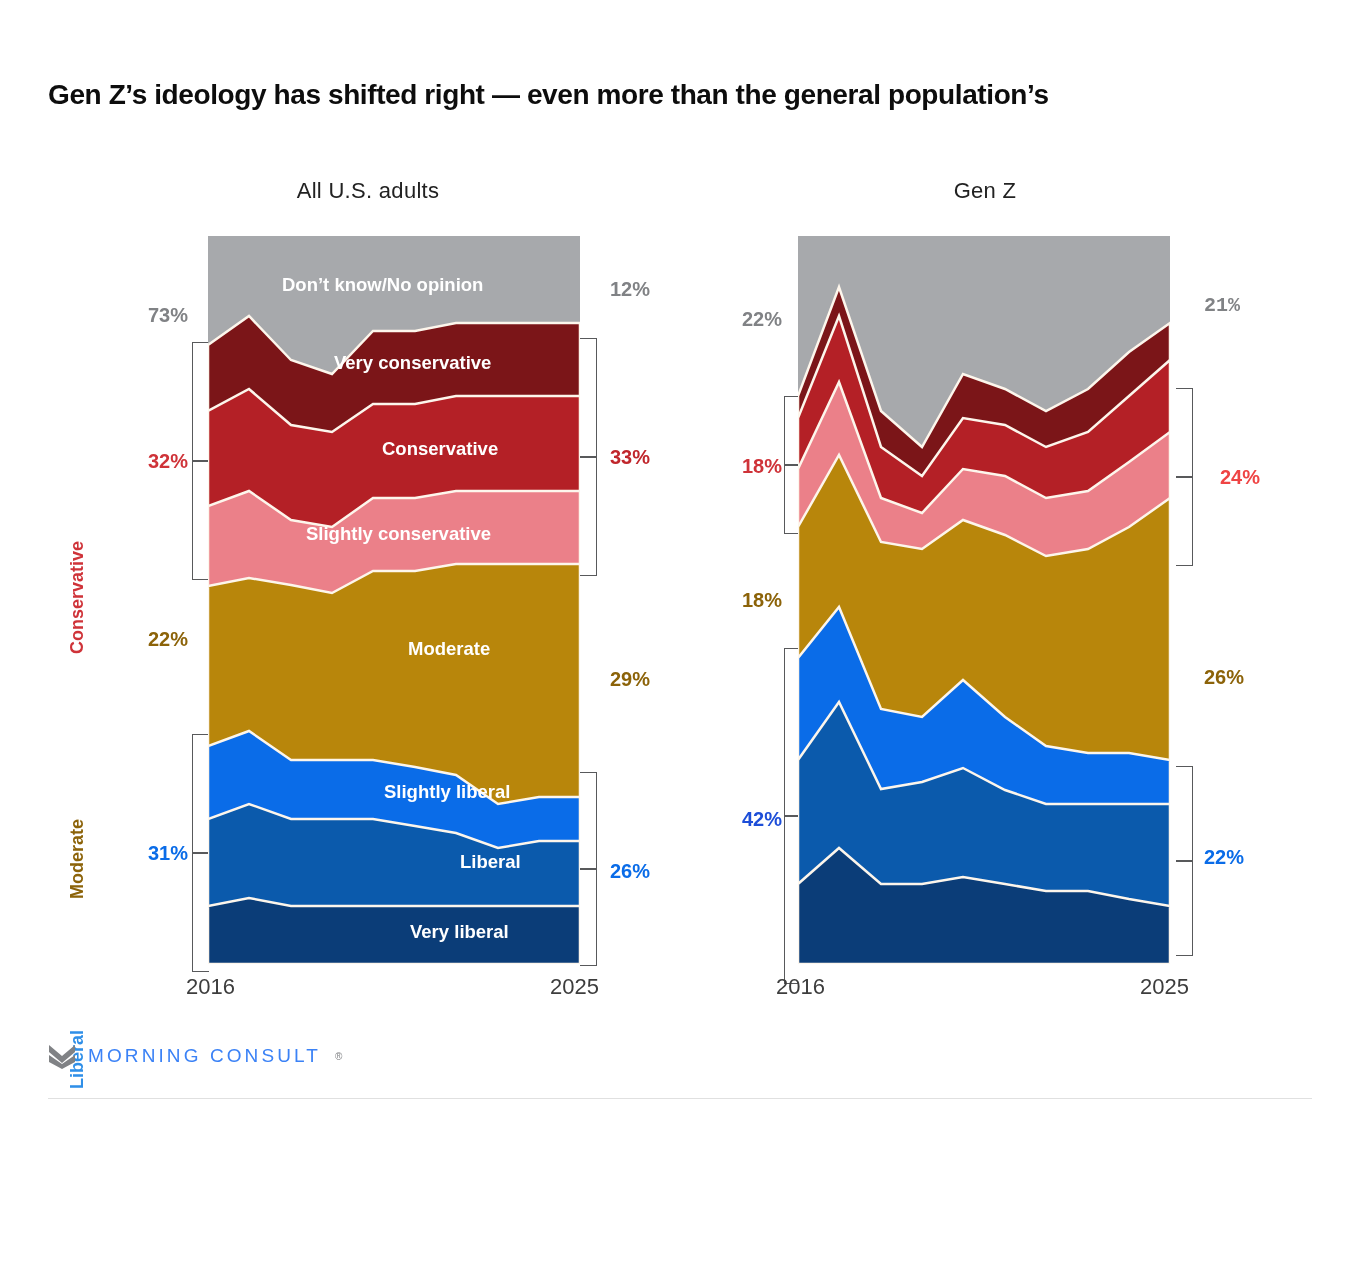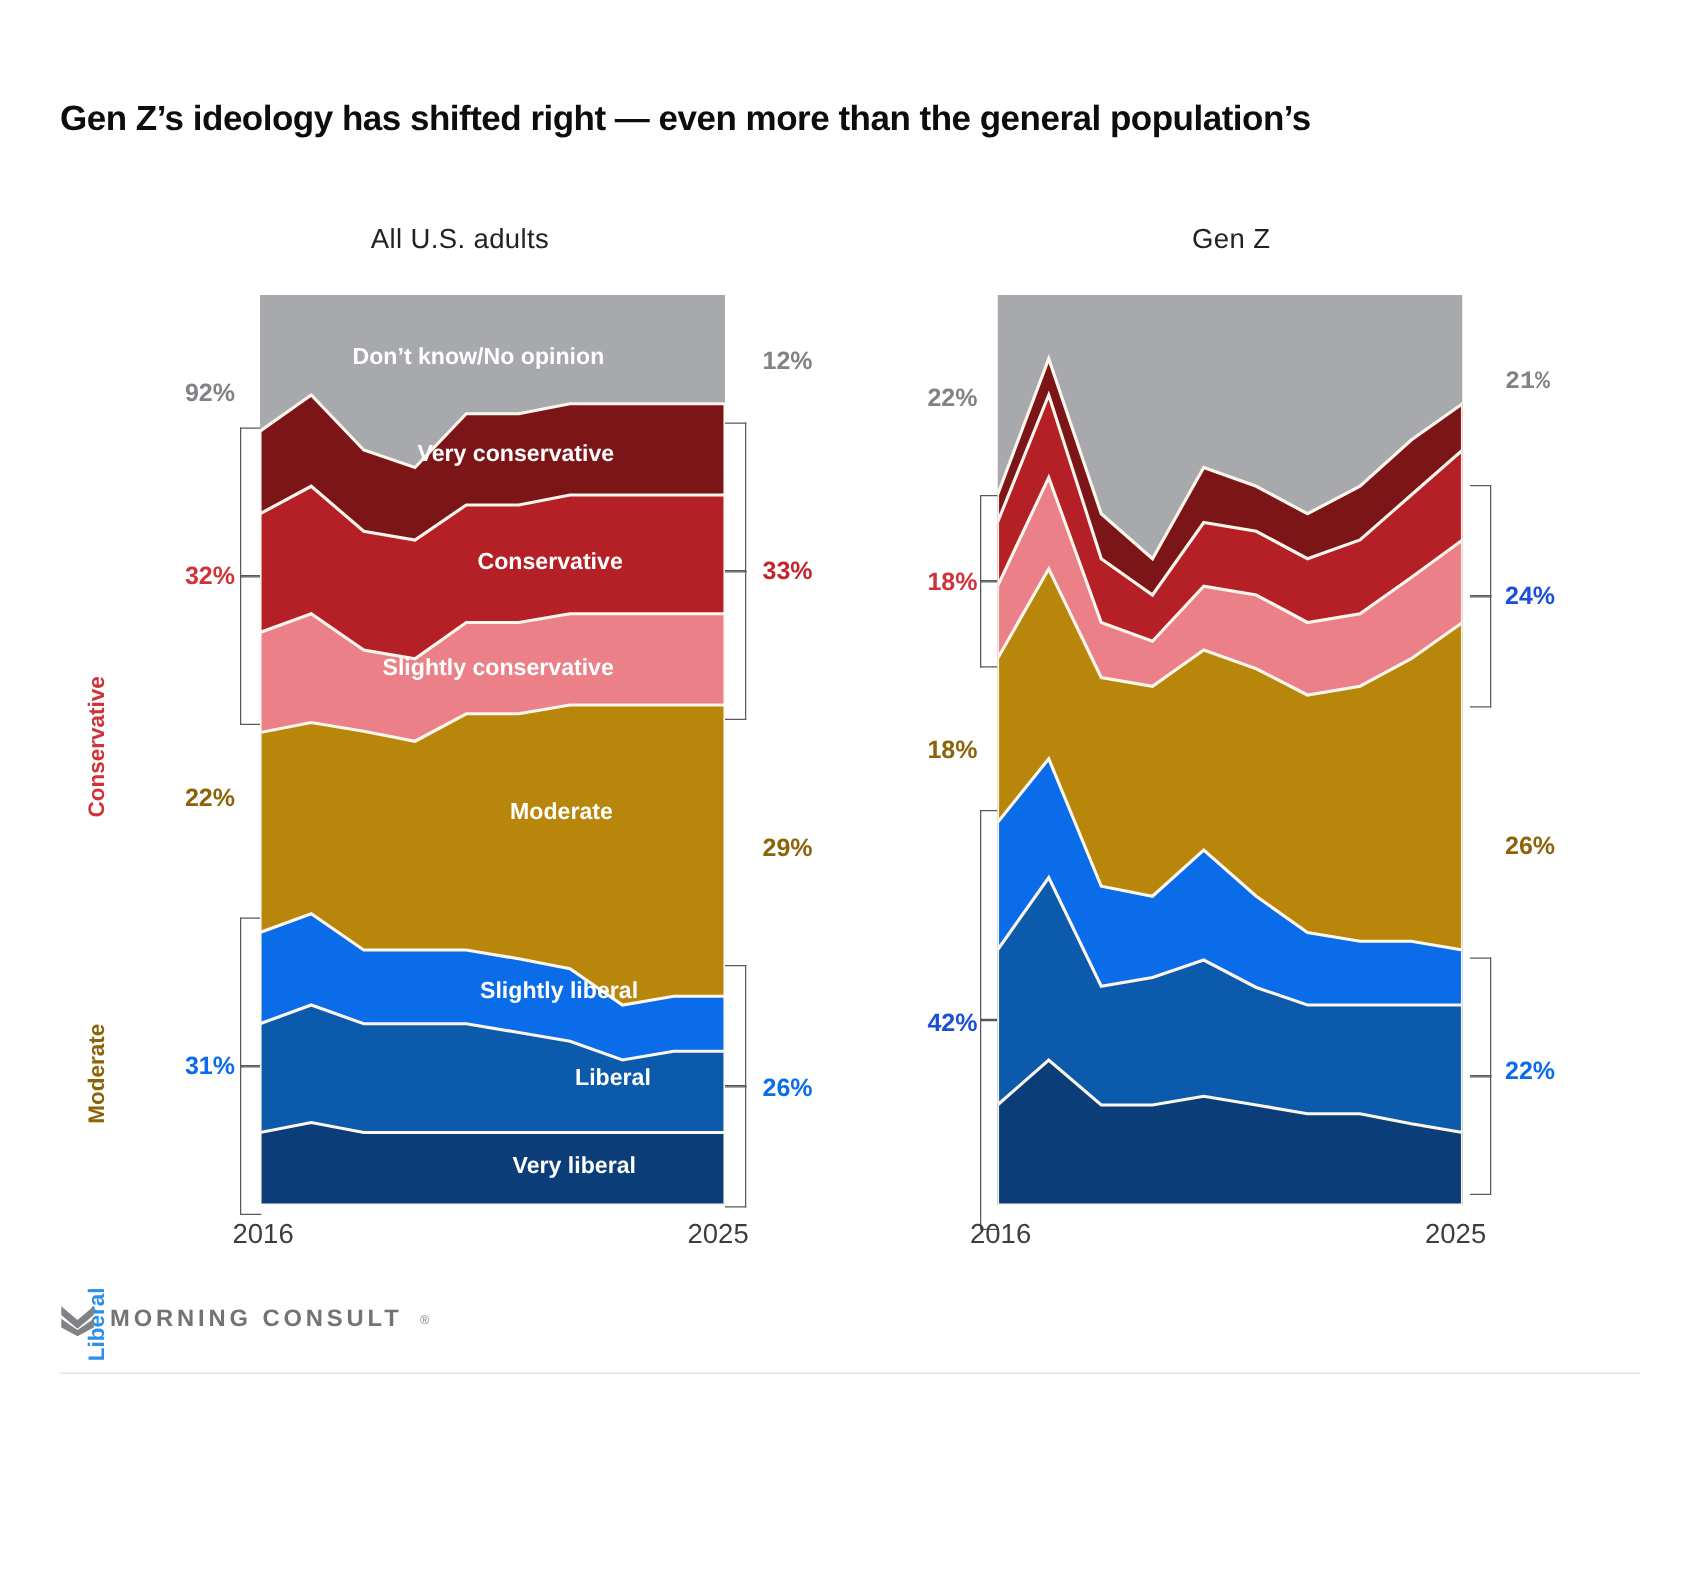--- a/index.html
+++ b/index.html
@@ -118,23 +118,23 @@
     position: absolute;
     left: 48px;
     top: 1042px;
     display: flex;
     align-items: center;
     gap: 12px;
   }
   .footer-logo .mark { width: 28px; height: 28px; }
   .footer-logo .wordmark {
     font-size: 19px;
-    font-weight: bold;
+    font-weight: normal;
     letter-spacing: 3.1px;
-    color: #737373;
+    color: #3b82f6;
   }
   .footer-logo .tm {
     font-size: 10px;
     color: #808285;
     vertical-align: super;
     margin-left: 2px;
   }
   .footer-rule {
     position: absolute;
     left: 48px;
@@ -152,21 +152,21 @@
 <div class="charts">
 
   <div class="panel left">
 
     <div class="panel-title">All U.S. adults</div>
 
     <div class="group-label" style="left:10px; top:455px; color:#cf3339;">Conservative</div>
     <div class="group-label" style="left:10px; top:700px; color:#8c6309;">Moderate</div>
     <div class="group-label" style="left:10px; top:890px; color:#2f8fe8;">Liberal</div>
 
-    <div class="side-pct l" style="left:0px; top:126px; width:110px; color:#808285;">92%</div>
+    <div class="side-pct l" style="left:0px; top:126px; width:110px; color:#808285;">73%</div>
     <div class="side-pct l" style="left:0px; top:272px; width:110px; color:#cf3339;">32%</div>
     <div class="side-pct l" style="left:0px; top:450px; width:110px; color:#8c6309;">22%</div>
     <div class="side-pct l" style="left:0px; top:664px; width:110px; color:#0a6ce8;">31%</div>
 
     <div class="bracket left-side" style="left:114px; top:164px; width:16px; height:118px;"></div>
     <div class="bracket left-side" style="left:114px; top:282px; width:16px; height:118px;"></div>
     <div class="bracket left-side" style="left:114px; top:556px; width:16px; height:118px;"></div>
     <div class="bracket left-side" style="left:114px; top:674px; width:16px; height:118px;"></div>
 
     <div class="side-pct r" style="left:532px; top:100px; width:110px; color:#808285;">12%</div>
@@ -230,21 +230,21 @@
     <div class="side-pct l" style="left:-8px; top:277px; width:90px; color:#cf3339;">18%</div>
     <div class="side-pct l" style="left:-8px; top:411px; width:90px; color:#8c6309;">18%</div>
     <div class="side-pct l" style="left:-8px; top:630px; width:90px; color:#1d4ed8;">42%</div>
 
     <div class="bracket left-side" style="left:84px; top:218px; width:14px; height:68px;"></div>
     <div class="bracket left-side" style="left:84px; top:286px; width:14px; height:68px;"></div>
     <div class="bracket left-side" style="left:84px; top:470px; width:14px; height:167px;"></div>
     <div class="bracket left-side" style="left:84px; top:637px; width:14px; height:167px;"></div>
 
     <div class="side-pct r" style="left:504px; top:116px; width:100px; color:#808285;font-family:Liberation Mono, monospace;">21%</div>
-    <div class="side-pct r" style="left:504px; top:288px; width:100px; color:#1d4ed8;">24%</div>
+    <div class="side-pct r" style="left:520px; top:288px; width:100px; color:#ef4444;">24%</div>
     <div class="side-pct r" style="left:504px; top:488px; width:100px; color:#8c6309;">26%</div>
     <div class="side-pct r" style="left:504px; top:668px; width:100px; color:#0a6ce8;">22%</div>
 
     <div class="bracket right-side" style="left:476px; top:210px; width:16px; height:88px;"></div>
     <div class="bracket right-side" style="left:476px; top:298px; width:16px; height:88px;"></div>
     <div class="bracket right-side" style="left:476px; top:588px; width:16px; height:94px;"></div>
     <div class="bracket right-side" style="left:476px; top:682px; width:16px; height:94px;"></div>
 
     <div class="plot">
       <svg width="372" height="728" viewBox="0 0 372 728" preserveAspectRatio="none" aria-hidden="true">

